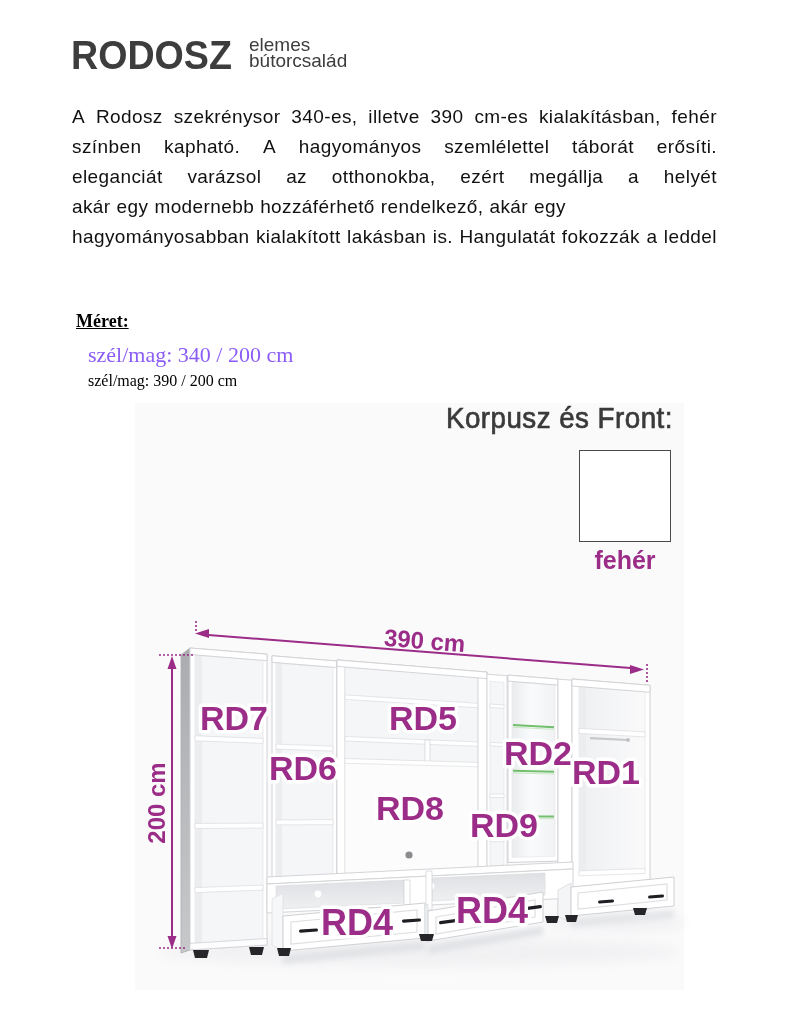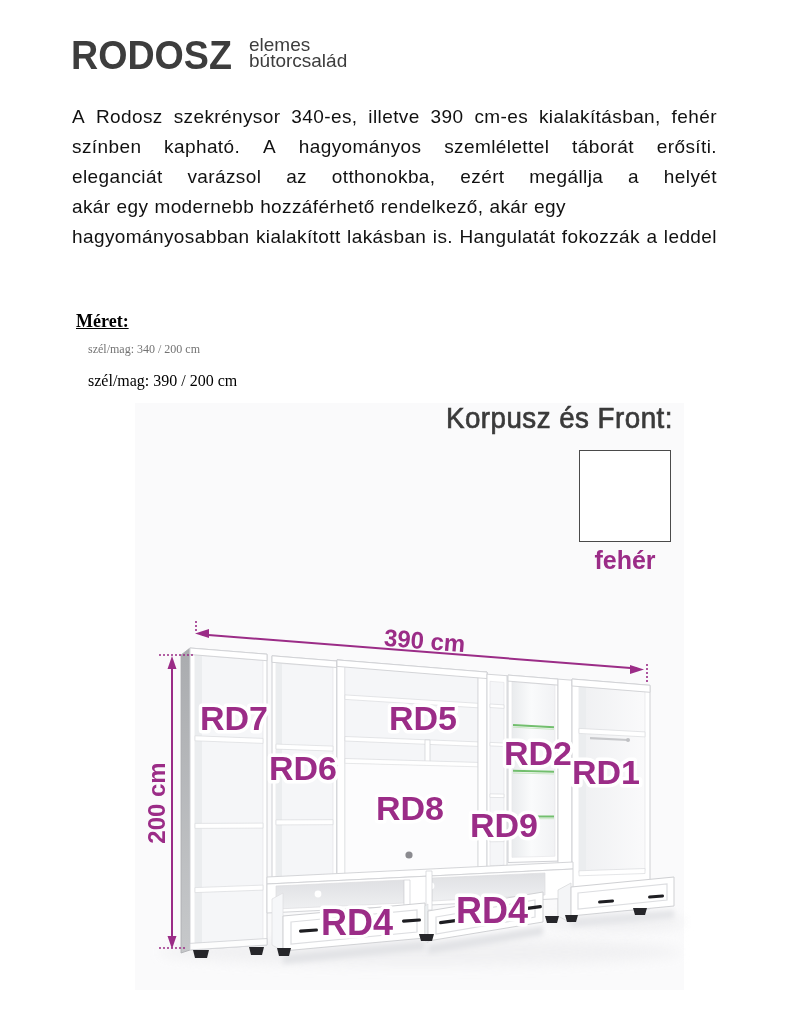--- a/index.html
+++ b/index.html
@@ -65,21 +65,21 @@
         <span>is.</span>
         <span>Hangulatát</span>
         <span>fokozzák</span>
         <span>a</span>
         <span>leddel</span>
       </div>
   </div>
 
   <div class="abs" style="left:76px; top:311px; font-family:'Liberation Serif', serif; font-weight:700; font-size:18px; text-decoration:underline; color:#000;">Méret:</div>
 
-  <div class="abs" style="left:88px; top:342px; font-family:'Liberation Serif', serif; font-size:12px; color:#737373;">szél/mag: 340 / 200 cm</div>
+  <div class="abs" style="left:88px; top:342px; font-family:'Liberation Serif', serif; font-size:22px; color:#8b5cf6;">szél/mag: 340 / 200 cm</div>
 
   <div class="abs" style="left:88px; top:372px; font-family:'Liberation Serif', serif; font-size:16px; color:#000;">szél/mag: 390 / 200 cm</div>
 
   <div class="abs" style="left:446px; top:401px; font-size:30px; font-weight:400; color:#3a3a3a; -webkit-text-stroke:0.7px #3a3a3a; letter-spacing:0.5px; transform:scaleX(0.925); transform-origin:left top;">Korpusz és Front:</div>
 
   <div class="abs" style="left:579px; top:450px; width:92px; height:92px; background:#fff; border:1.5px solid #4a4a4a;"></div>
 
   <div class="abs" style="left:579px; top:546px; width:92px; text-align:center; font-size:25px; font-weight:700; color:#9b2c87;">fehér</div>
 
   <svg class="abs" style="left:0; top:0;" width="788" height="1030" viewBox="0 0 788 1030">

